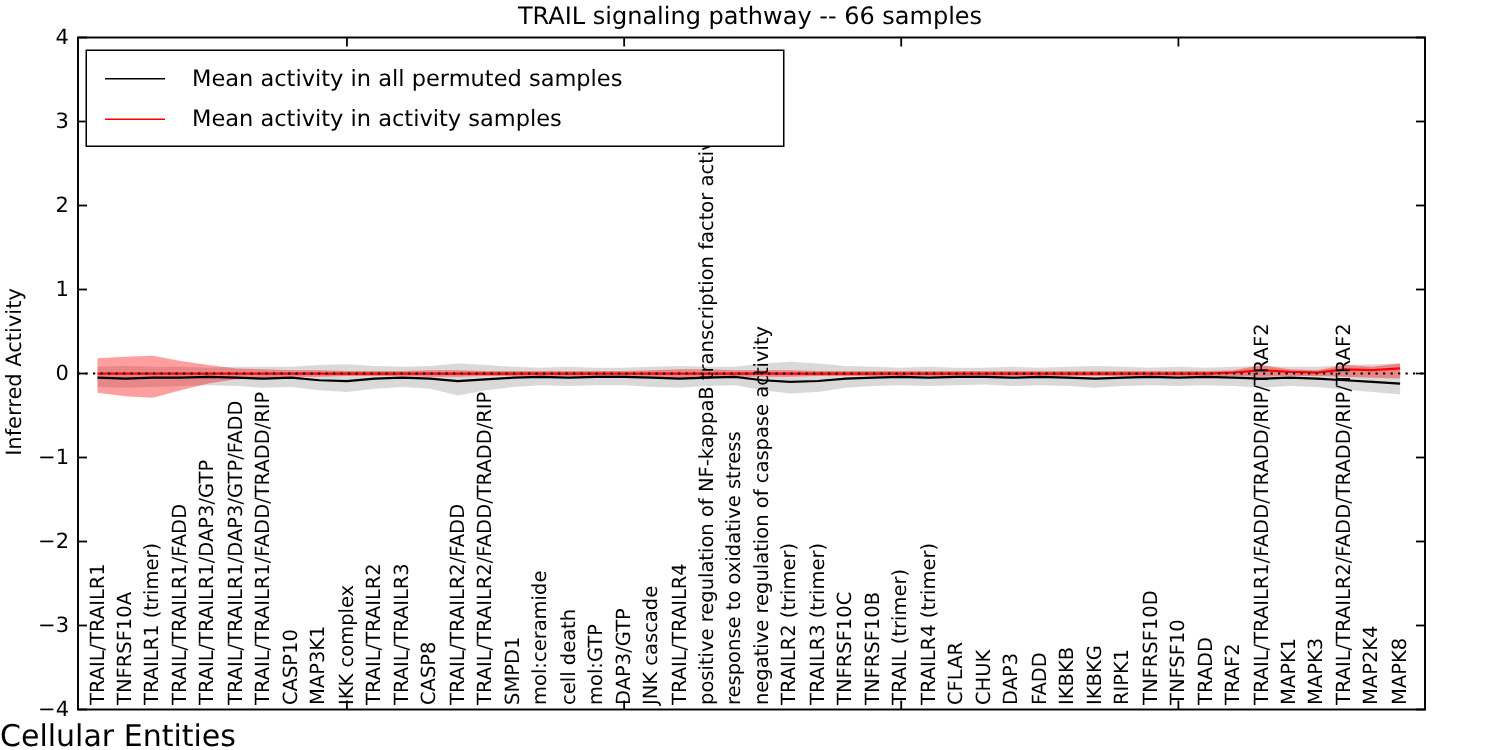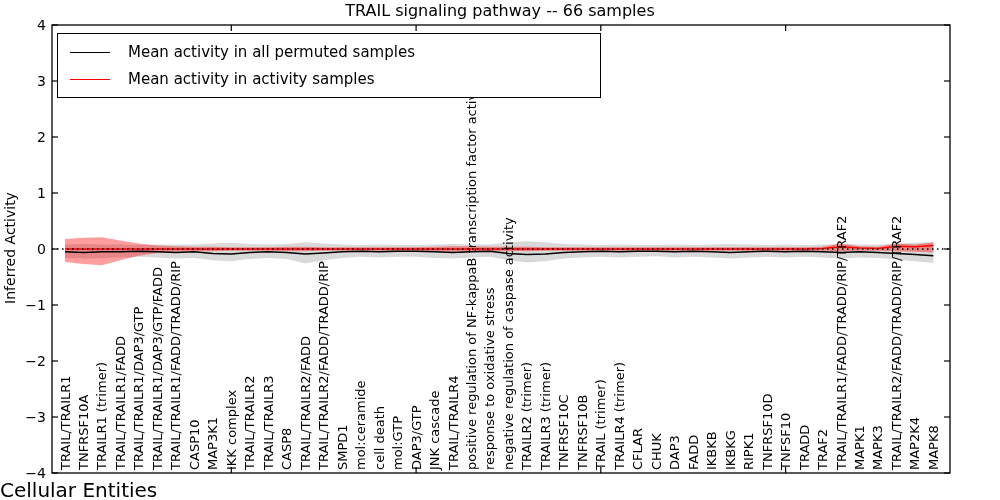--- a/index.html
+++ b/index.html
@@ -22,21 +22,21 @@
   }
   .ytick-label{
     position:absolute;left:14px;width:32px;text-align:right;
     font-size:14px;line-height:18px;z-index:2;
   }
   .xtick-label{
     position:absolute;top:457px;height:13px;line-height:13px;font-size:13px;
     white-space:nowrap;transform-origin:0 100%;transform:rotate(-90deg);z-index:2;
   }
   #legend{
-    position:absolute;left:57px;top:33px;width:544px;height:65px;
+    position:absolute;left:57px;top:33px;width:466px;height:65px;
     background:#ffffff;border:1.5px solid #000;box-sizing:border-box;z-index:3;
     display:flex;flex-direction:column;justify-content:space-evenly;
   }
   .legend-row{display:flex;align-items:center;padding-left:12px;}
   .legend-line{width:40px;height:0;border-top:1.6px solid #000;margin-right:18px;flex:0 0 auto;}
   .legend-text{font-size:15px;}
 </style>
 </head>
 <body>
 

